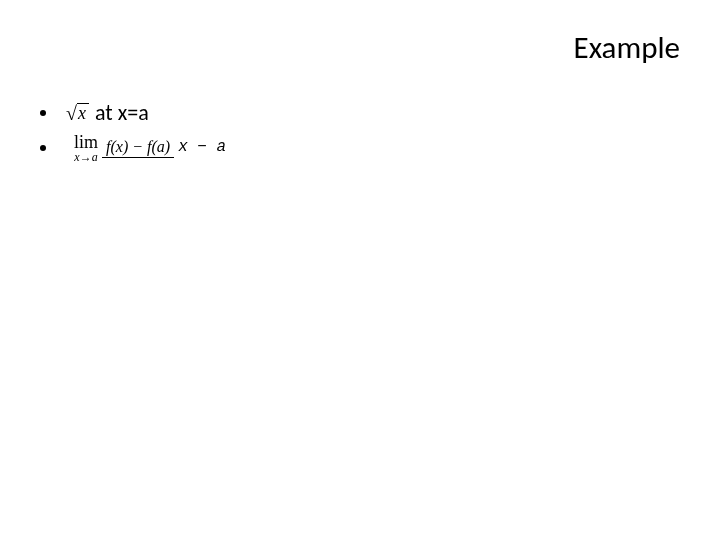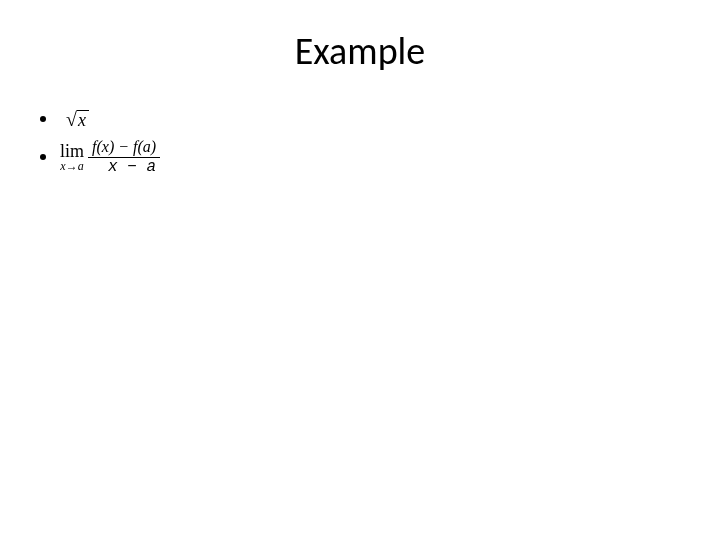--- a/index.html
+++ b/index.html
@@ -12,22 +12,22 @@
       color: #000;
     }
     .slide {
       width: 720px;
       height: 540px;
       position: relative;
       box-sizing: border-box;
       padding: 20px 40px;
     }
     .title {
-      text-align: center;
-      font-size: 38px;
+      text-align: right;
+      font-size: 31px;
       font-weight: 400;
       margin-top: 8px;
       margin-bottom: 30px;
     }
     .bullets {
       font-size: 22px;
       line-height: 1.5;
     }
     .bullet-row {
       display: flex;
@@ -54,41 +54,41 @@
     .radicand {
       border-top: 1.2px solid #000;
       padding: 0 3px 0 1px;
       font-style: italic;
       font-size: 18px;
       line-height: 1;
     }
     .limit-block {
       display: inline-flex;
       align-items: center;
+      margin-left: 14px;
       font-family: 'Cambria Math', 'Times New Roman', serif;
     }
     .lim-col {
       display: flex;
       flex-direction: column;
       align-items: center;
       margin-right: 4px;
     }
     .lim-word {
       font-size: 18px;
       line-height: 1;
     }
     .lim-sub {
       font-size: 12px;
       line-height: 1;
       font-style: italic;
     }
     .frac {
       display: inline-flex;
-      flex-direction: column;
-      align-items: flex-end;
+      align-items: flex-start;
       font-style: italic;
     }
     .frac-num {
       font-size: 16px;
       border-bottom: 1.2px solid #000;
       padding: 0 4px 1px 4px;
       line-height: 1.1;
     }
     .frac-den {
       font-size: 16px;
@@ -104,20 +104,21 @@
   <div class="title">Example</div>
 
   <div class="bullets">
 
     <div class="bullet-row">
       <span class="bullet-dot"></span>
       <span class="math-sqrt">
         <span class="radical-sign">√</span>
         <span class="radicand">x</span>
       </span>
+      <span>at  x=a</span>
     </div>
 
     <div class="bullet-row">
       <span class="bullet-dot"></span>
       <span class="limit-block">
         <span class="lim-col">
           <span class="lim-word">lim</span>
           <span class="lim-sub">x→a</span>
         </span>
         <span class="frac">

